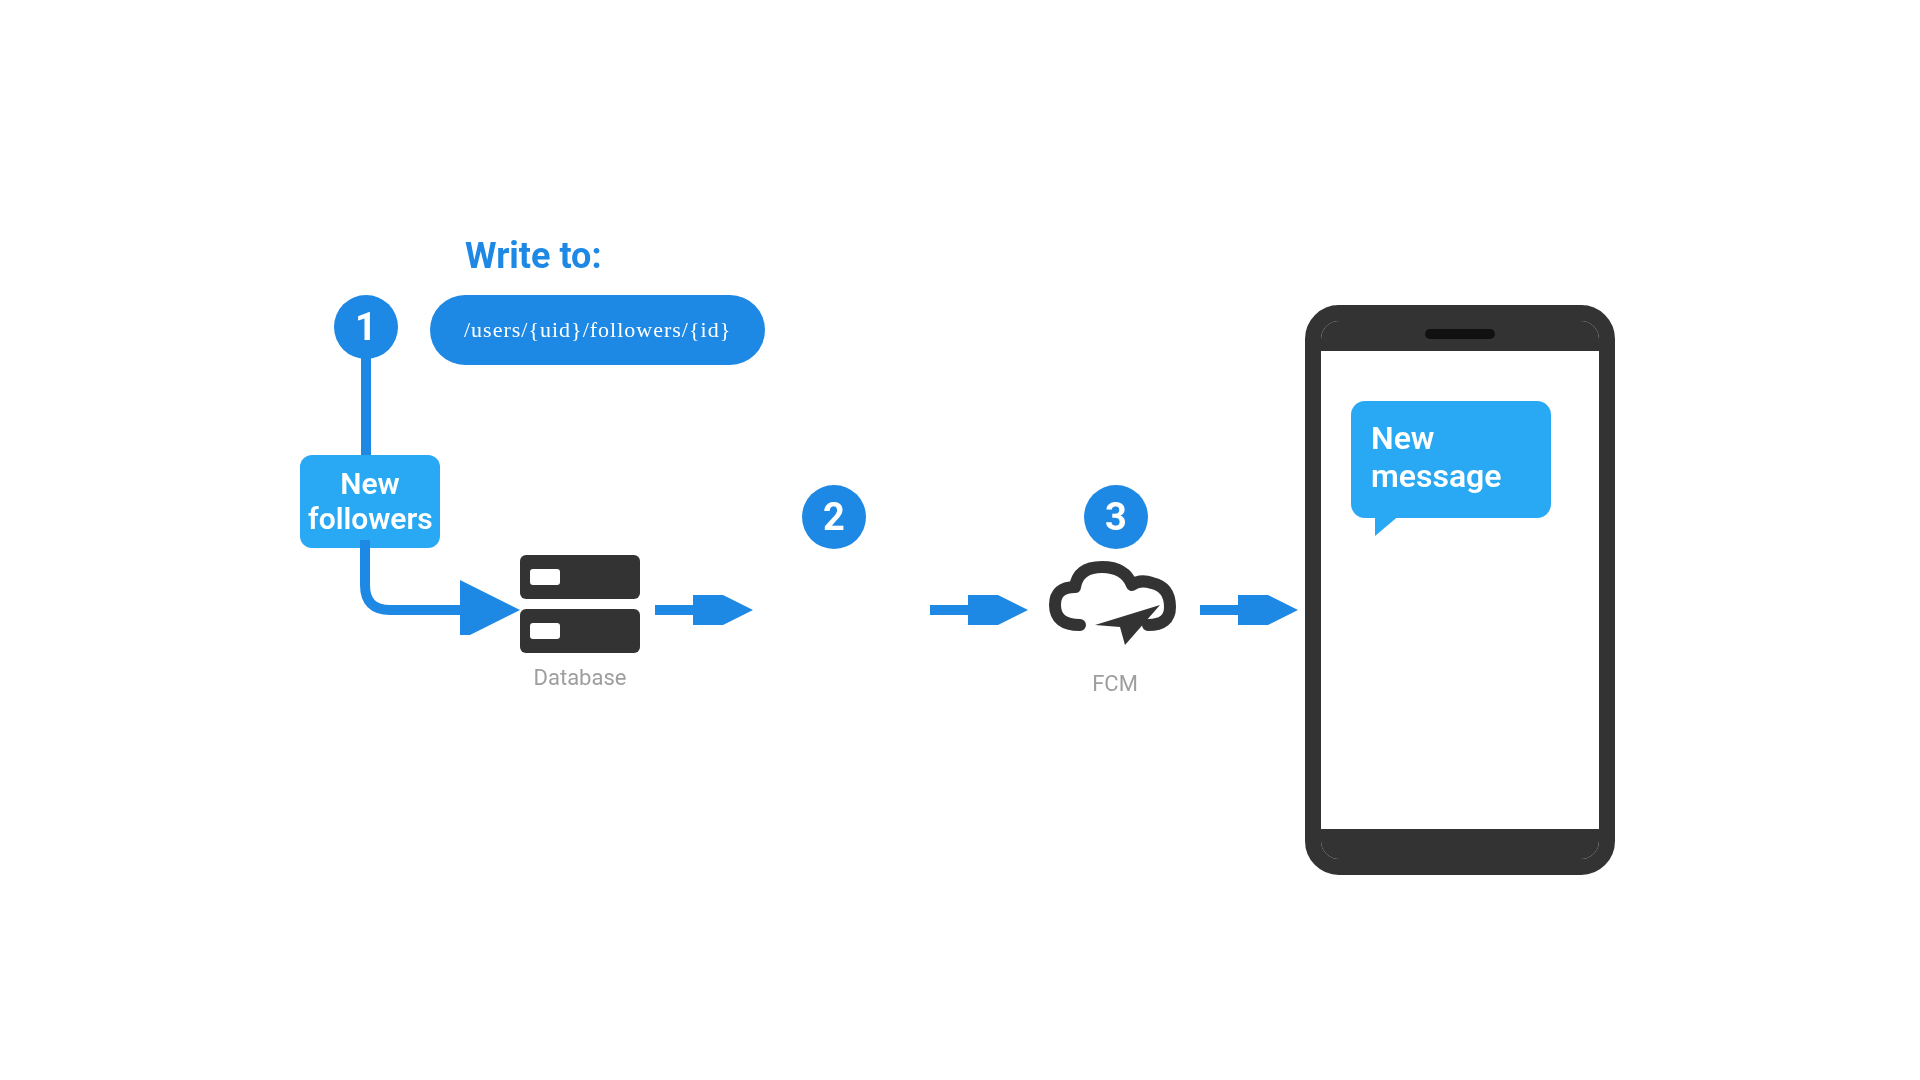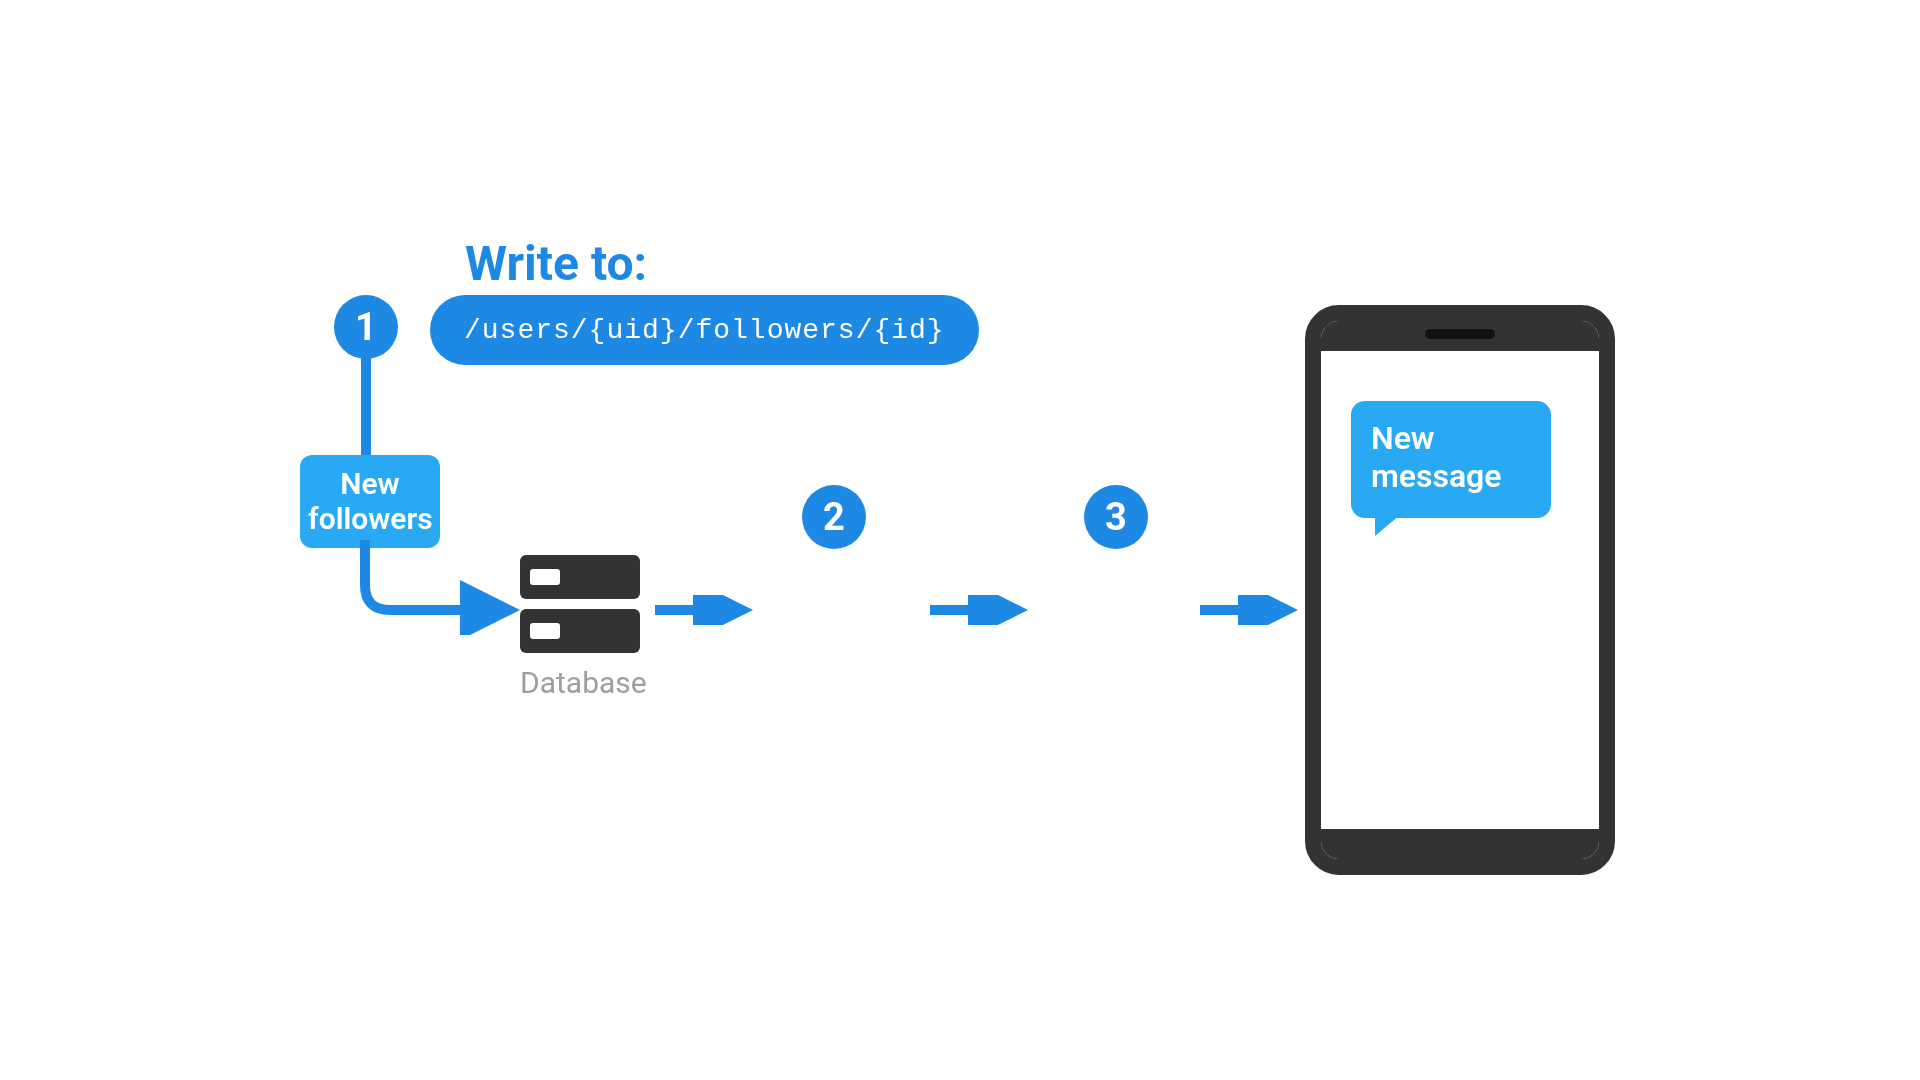--- a/index.html
+++ b/index.html
@@ -17,36 +17,36 @@
     top: 50%;
     transform: translate(-50%, -50%);
     width: 1440px;
     height: 810px;
   }
   .heading {
     position: absolute;
     left: 225px;
     top: 100px;
     color: #1E88E5;
-    font-size: 48px;
+    font-size: 36px;
     font-weight: 700;
   }
   .path-pill {
     position: absolute;
     left: 190px;
     top: 160px;
     background: #1E88E5;
     color: #fff;
     height: 70px;
     border-radius: 35px;
     display: flex;
     align-items: center;
     padding: 0 34px;
-    font-family: Liberation Mono, monospace;
-    font-size: 28px;
+    font-family: Liberation Serif, serif;
+    font-size: 22px;
     letter-spacing: 1px;
   }
   .circle-badge {
     position: absolute;
     width: 64px;
     height: 64px;
     border-radius: 50%;
     background: #1E88E5;
     color: #fff;
     font-weight: 700;
@@ -76,21 +76,21 @@
 
   
   .icon-block {
     position: absolute;
     top: 420px;
     text-align: center;
   }
   .icon-block .label {
     margin-top: 12px;
     color: #9E9E9E;
-    font-size: 30px;
+    font-size: 22px;
   }
   #db-block { left: 280px; }
   #fn-block { left: 517px; }
   #fcm-block { left: 800px; }
 
   .db-icon {
     width: 120px;
   }
   .db-unit {
     width: 120px;
@@ -230,20 +230,27 @@
     <defs>
       <marker id="ah3" markerWidth="6" markerHeight="6" refX="4" refY="3" orient="auto">
         <path d="M0,0 L6,3 L0,6 Z" fill="#1E88E5"></path>
       </marker>
     </defs>
     <line x1="0" y1="15" x2="78" y2="15" stroke="#1E88E5" stroke-width="10" marker-end="url(#ah3)"></line>
   </svg>
 
   <div id="badge3" class="circle-badge">3</div>
 
+  <div id="fcm-block" class="icon-block">
+    <svg width="150" height="100" viewBox="0 0 150 100">
+      <path d="M40 70 Q15 70 15 50 Q15 32 35 32 Q38 12 62 12 Q85 12 92 30 Q100 24 112 28 Q130 32 130 52 Q130 70 108 70" stroke="#333" stroke-width="12" fill="none" stroke-linecap="round" stroke-linejoin="round"></path>
+      <path d="M55 70 L120 50 L85 90 L80 72 Z" fill="#333"></path>
+    </svg>
+    <div class="label">FCM</div>
+  </div>
 
   <svg class="arrow-svg" style="left:960px; top:460px;" width="100" height="30">
     <defs>
       <marker id="ah4" markerWidth="6" markerHeight="6" refX="4" refY="3" orient="auto">
         <path d="M0,0 L6,3 L0,6 Z" fill="#1E88E5"></path>
       </marker>
     </defs>
     <line x1="0" y1="15" x2="78" y2="15" stroke="#1E88E5" stroke-width="10" marker-end="url(#ah4)"></line>
   </svg>
 

